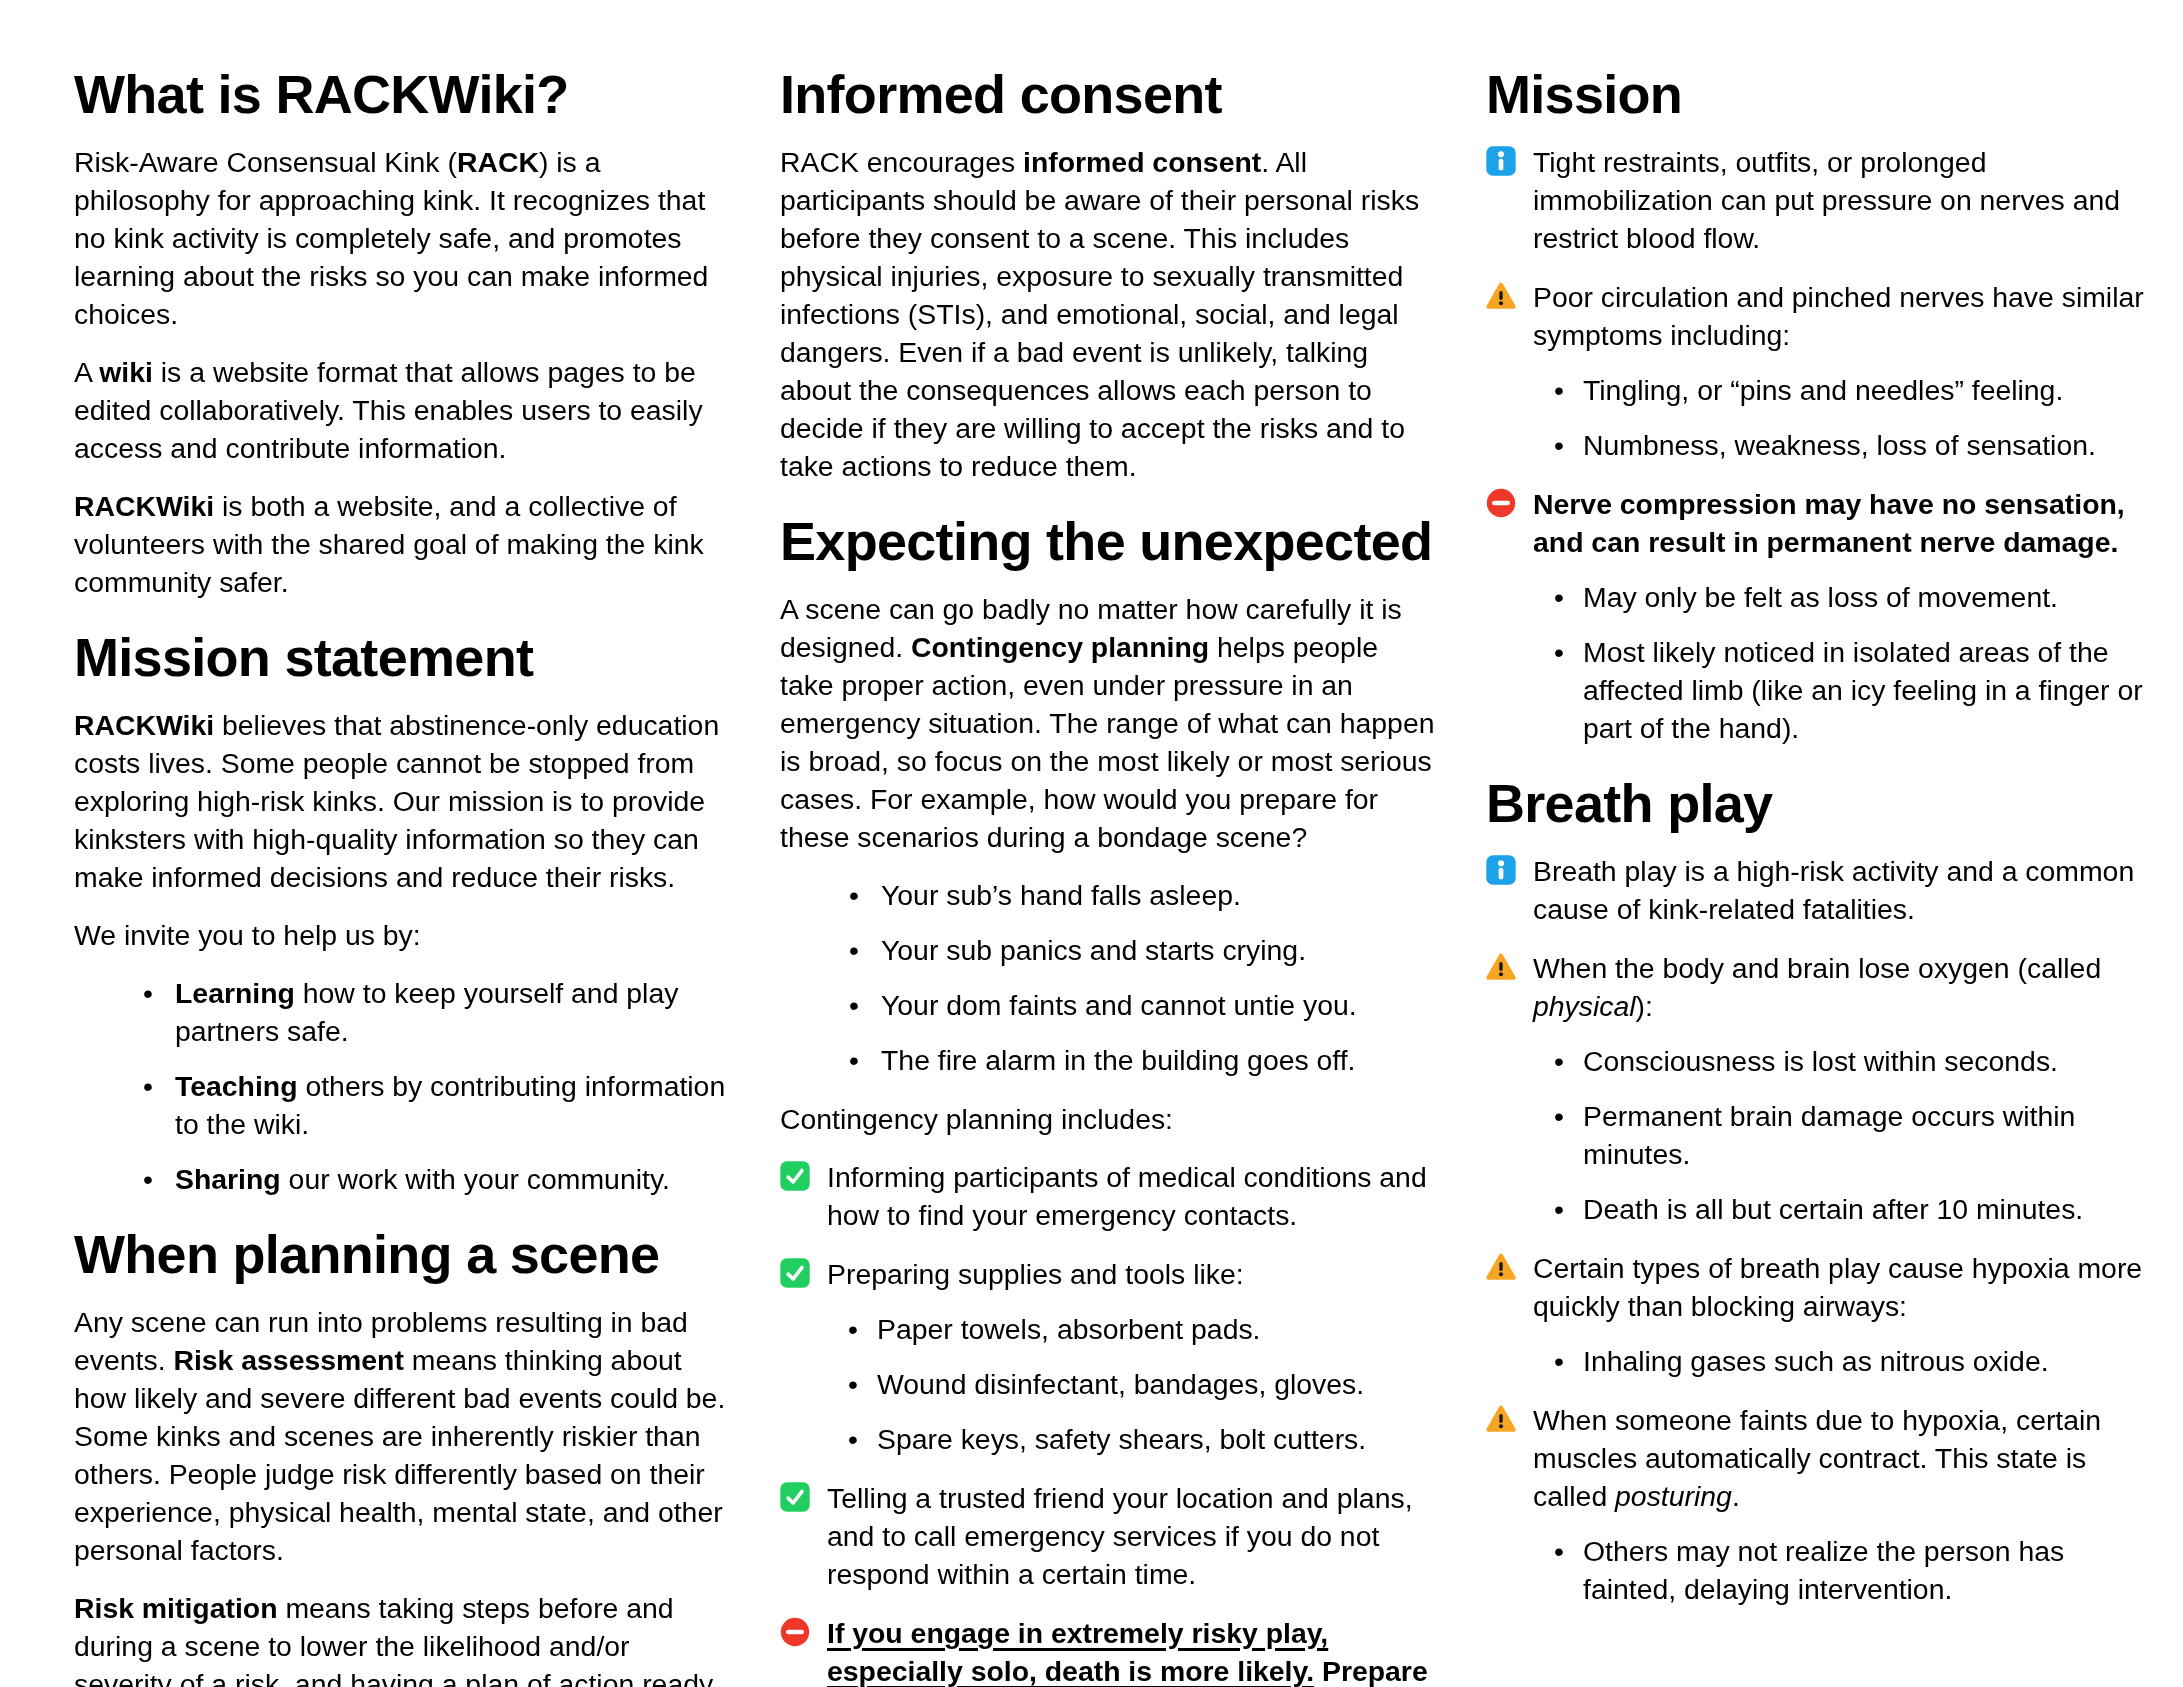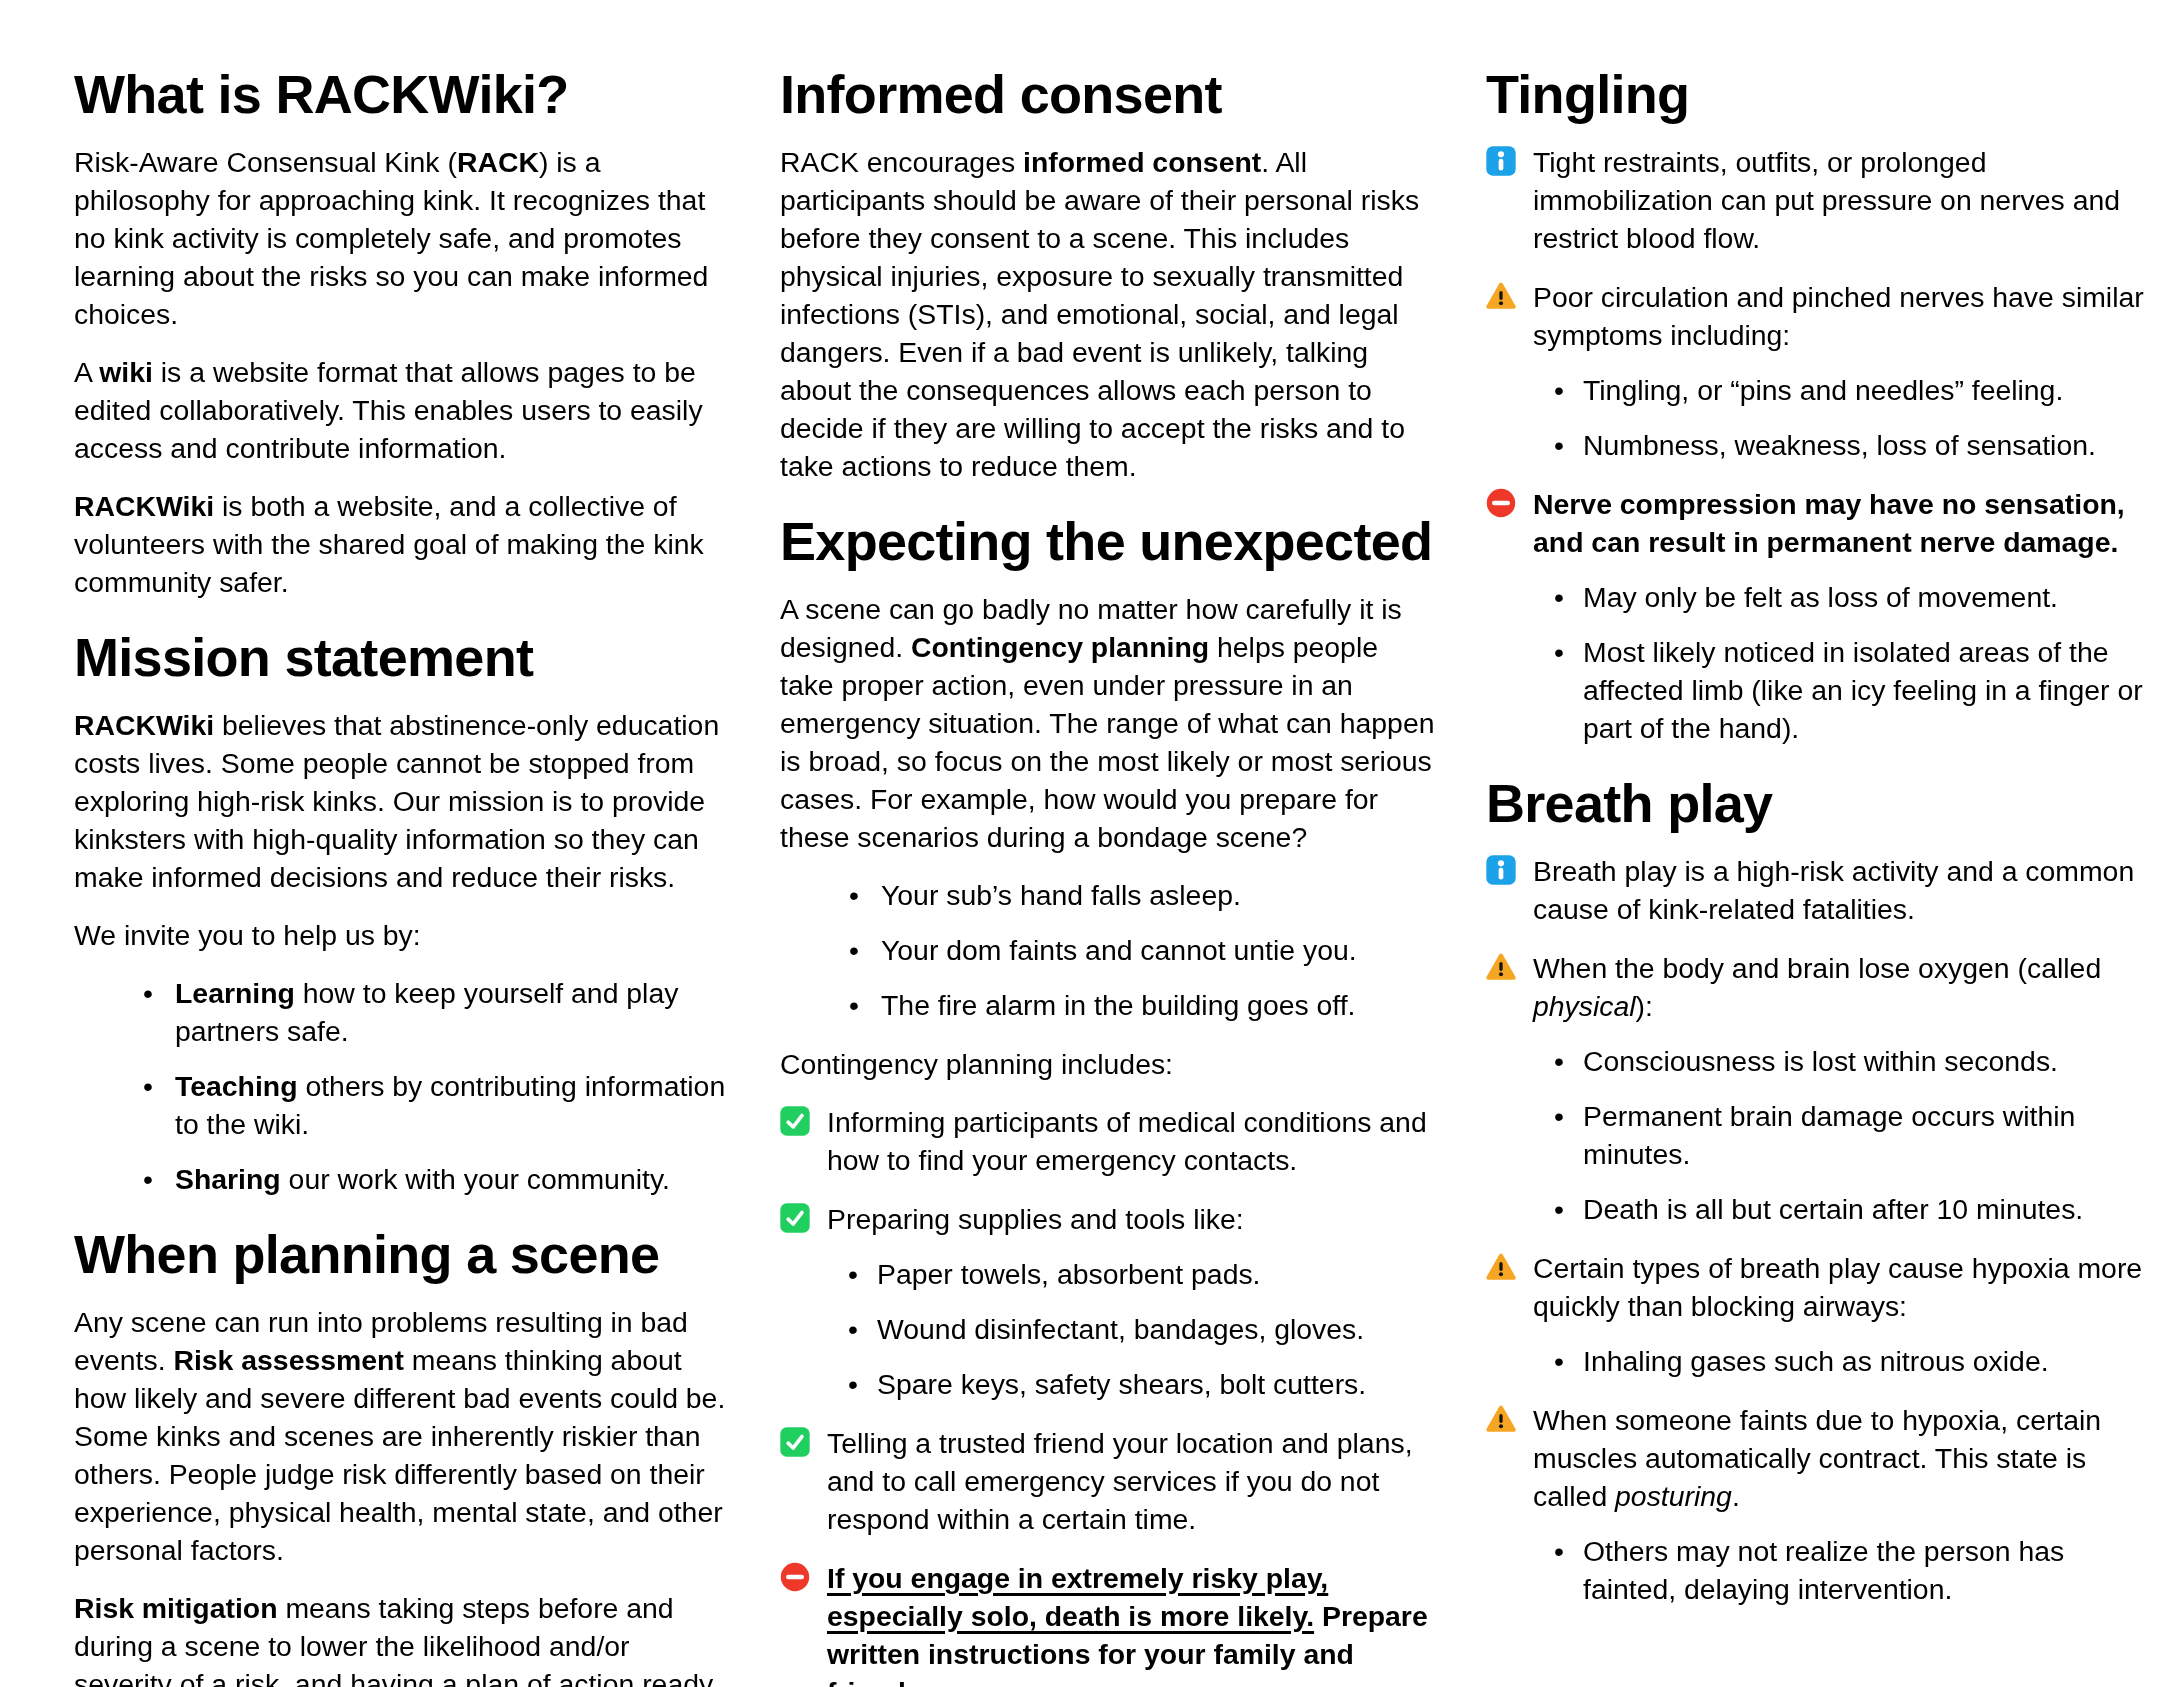--- a/index.html
+++ b/index.html
@@ -62,20 +62,21 @@
     <p class="para"><strong>Risk mitigation</strong> means taking steps before and during a scene to lower the likelihood and/or severity of a risk, and having a plan of action ready in case something bad happens.</p>
   </div>
 
   <div class="col">
     <h1 class="heading">Informed consent</h1>
     <p class="para">RACK encourages <strong>informed consent</strong>. All participants should be aware of their personal risks before they consent to a scene. This includes physical injuries, exposure to sexually transmitted infections (STIs), and emotional, social, and legal dangers. Even if a bad event is unlikely, talking about the consequences allows each person to decide if they are willing to accept the risks and to take actions to reduce them.</p>
     <h1 class="heading">Expecting the unexpected</h1>
     <p class="para">A scene can go badly no matter how carefully it is designed. <strong>Contingency planning</strong> helps people take proper action, even under pressure in an emergency situation. The range of what can happen is broad, so focus on the most likely or most serious cases. For example, how would you prepare for these scenarios during a bondage scene?</p>
     <ul class="plain">
       <li>Your sub’s hand falls asleep.</li>
+      <li>Your sub panics and starts crying.</li>
       <li>Your dom faints and cannot untie you.</li>
       <li>The fire alarm in the building goes off.</li>
     </ul>
     <p class="para">Contingency planning includes:</p>
 
     <div class="iconitem">
       <span class="icon">
     <svg viewBox="0 0 46 46">
       <rect x="0.5" y="0.5" width="45" height="45" rx="10" fill="var(--check)"></rect>
       <path d="M12.5 24.8 L20.2 32.2 L33.6 14.6" fill="none" stroke="#ffffff" stroke-width="5.6" stroke-linecap="round" stroke-linejoin="round"></path>
@@ -119,21 +120,21 @@
       <rect x="9.2" y="19.4" width="27.6" height="7.2" rx="3.6" fill="#ffffff"></rect>
     </svg>
   </span>
       <div class="itembody">
         <div class="itemtext bold"><u>If you engage in extremely risky play, especially solo, death is more likely.</u> Prepare written instructions for your family and friends.</div>
       </div>
     </div>
   </div>
 
   <div class="col">
-    <h1 class="heading">Tingling</h1>
+    <h1 class="heading">Mission</h1>
 
     <div class="iconitem">
       <span class="icon">
     <svg viewBox="0 0 46 46">
       <rect x="0.5" y="0.5" width="45" height="45" rx="10" fill="var(--info)"></rect>
       <circle cx="23" cy="12.8" r="4.7" fill="#ffffff"></circle>
       <rect x="19.4" y="19.6" width="7.2" height="18" rx="3.6" fill="#ffffff"></rect>
     </svg>
   </span>
       <div class="itembody">

